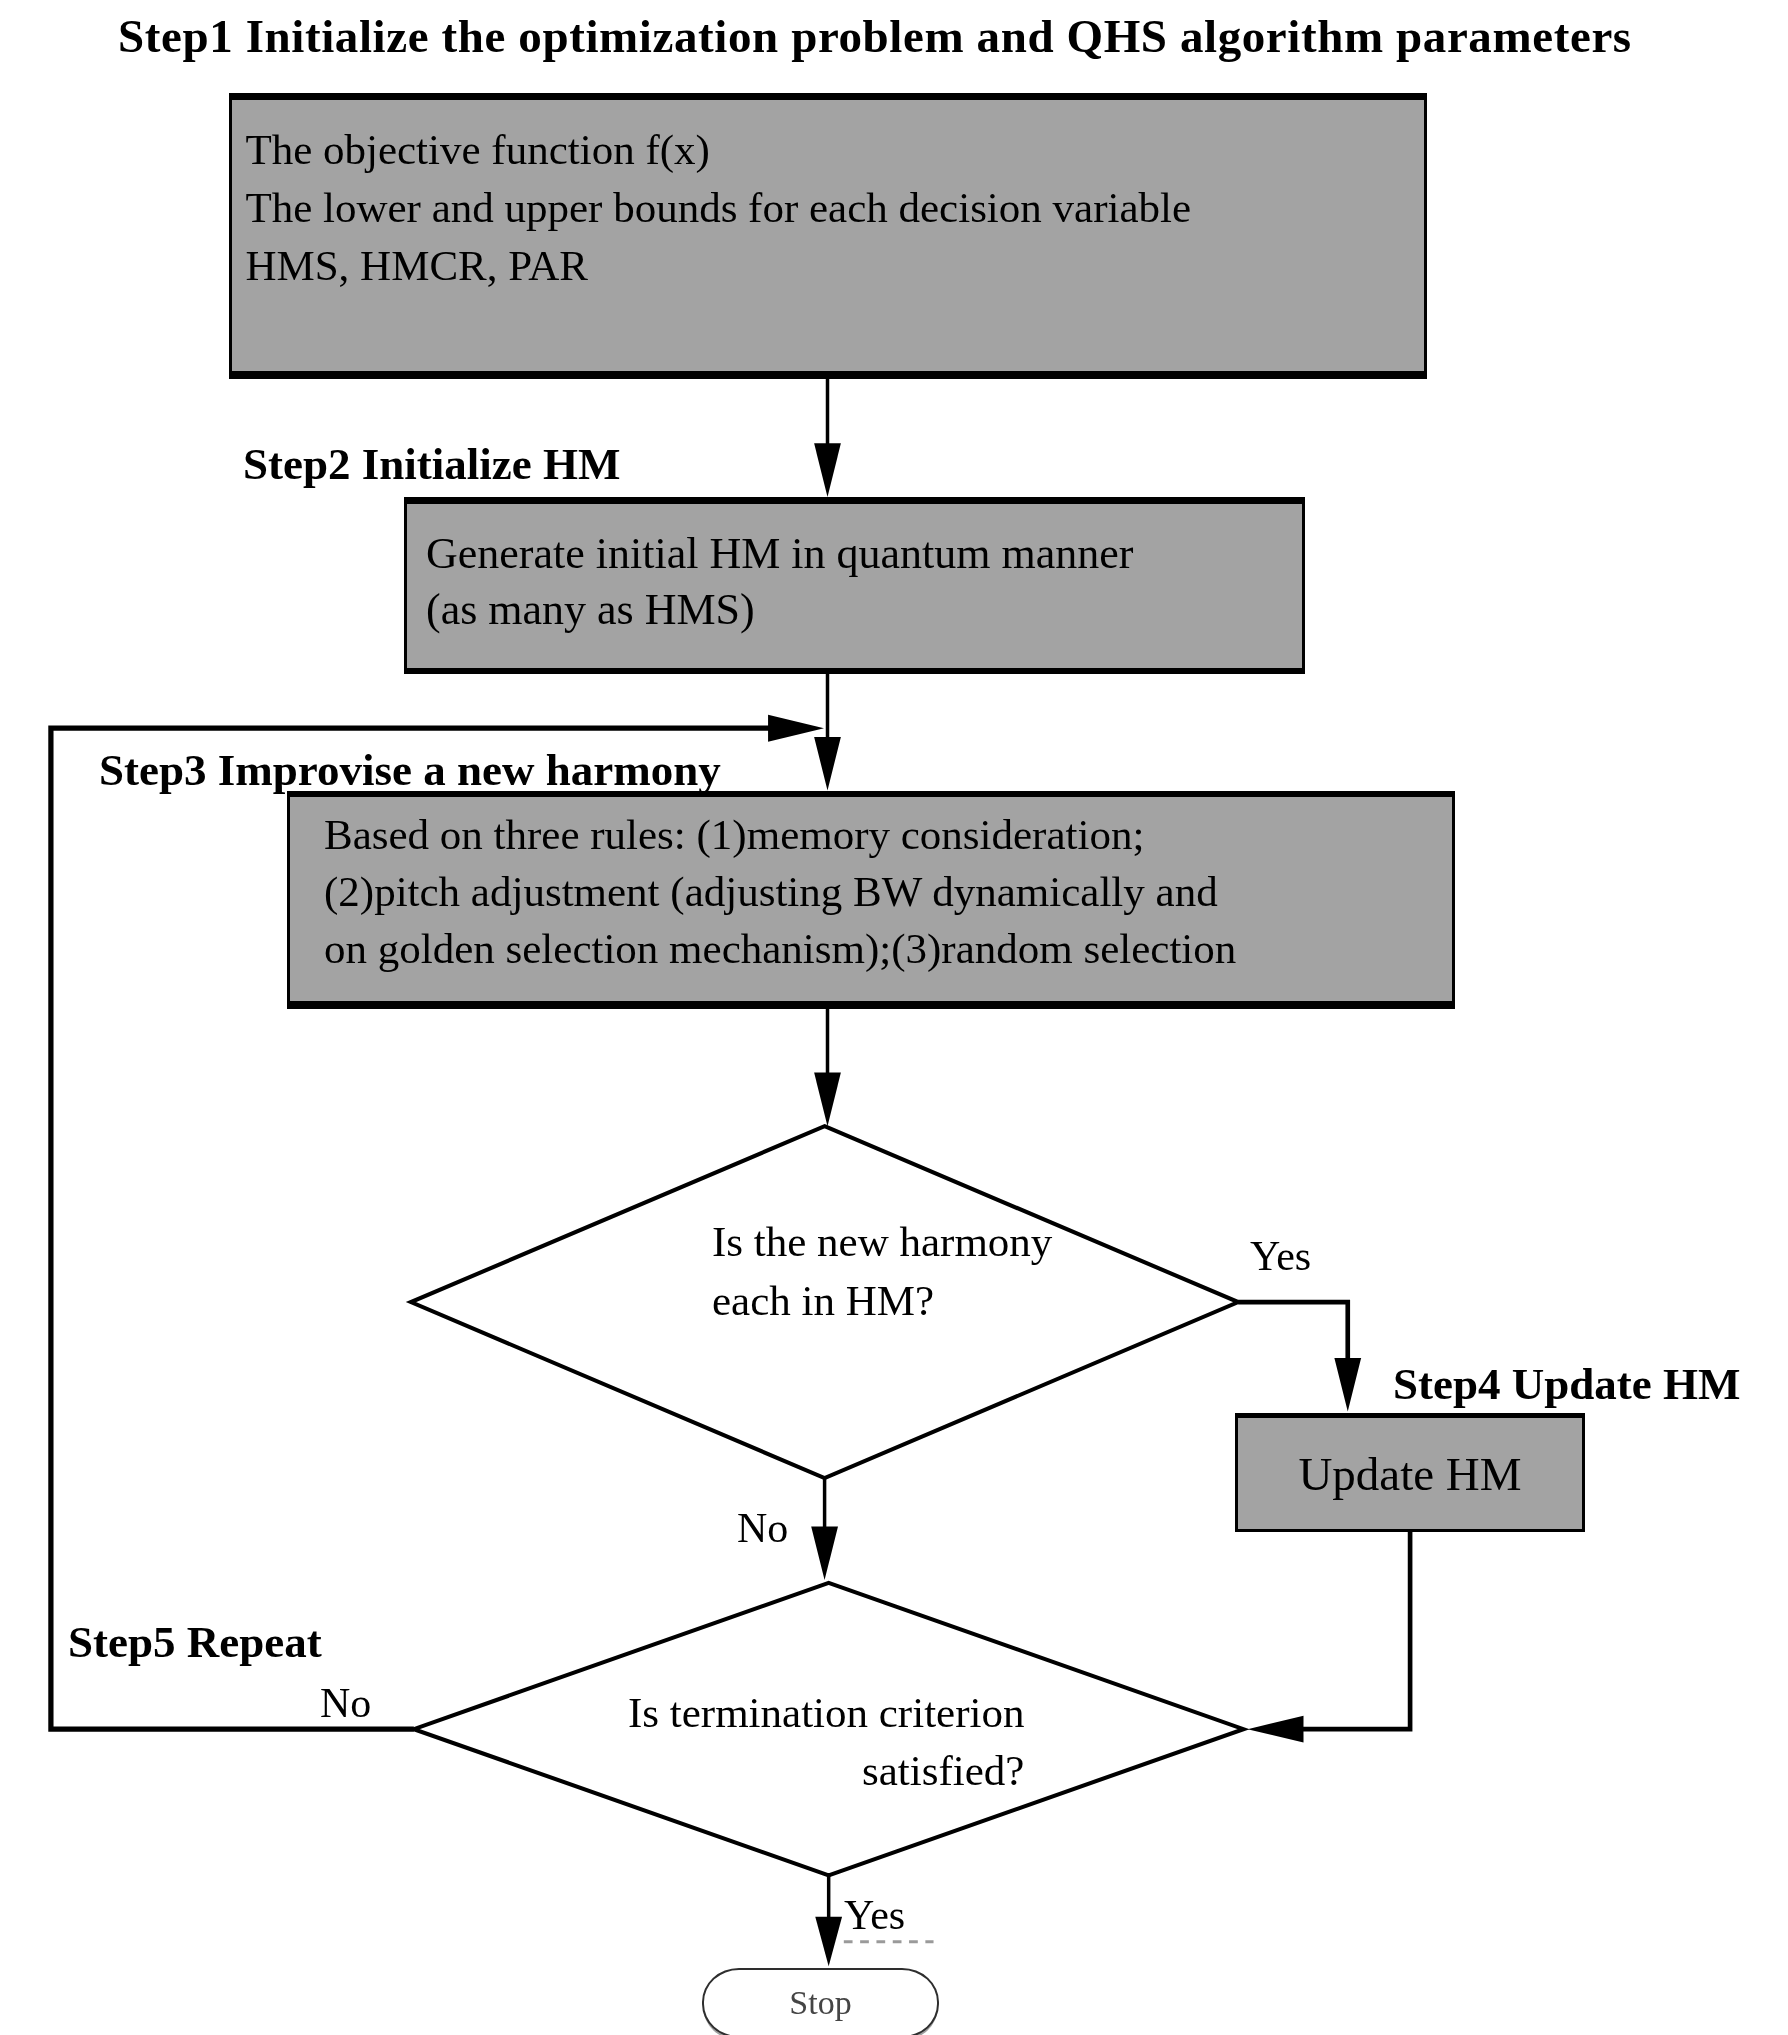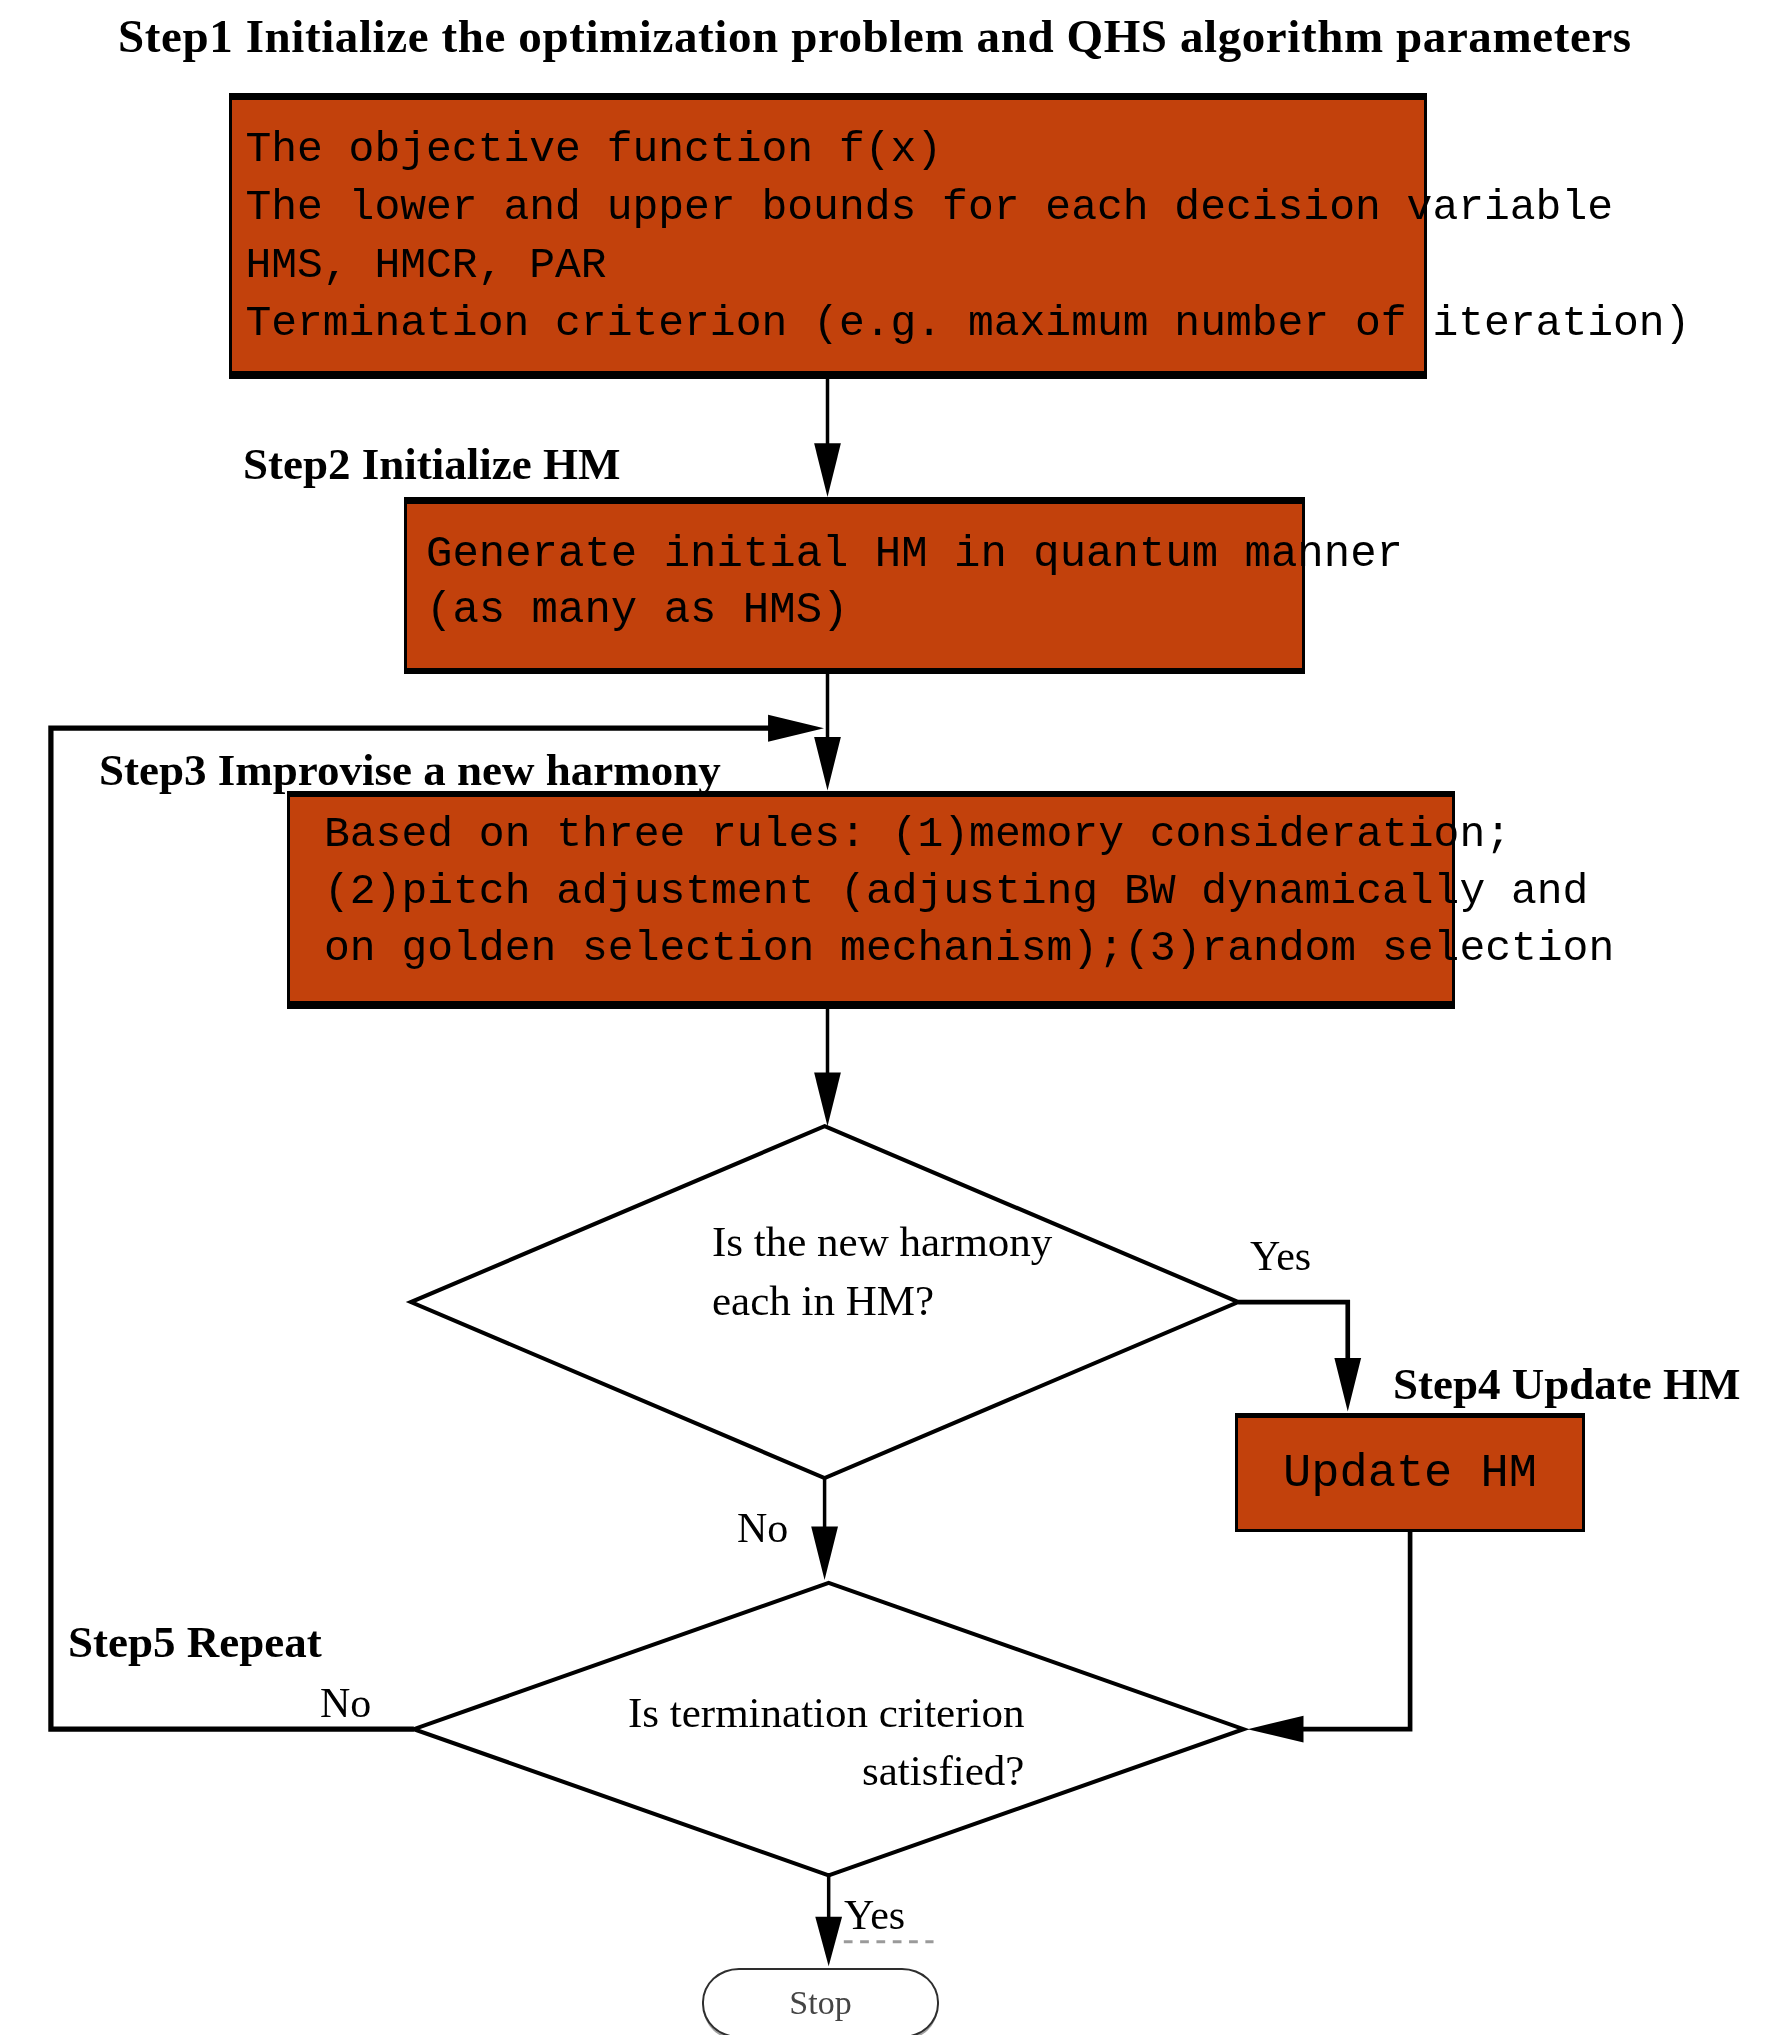--- a/index.html
+++ b/index.html
@@ -17,27 +17,26 @@
     overflow:hidden;
   }
   #connector-layer{
     position:absolute;
     left:0; top:0;
     width:1789px;
     height:2035px;
   }
   .flow-box{
     position:absolute;
-    background:#c2410c;
+    background:#a3a3a3;
     border:3.5px solid #000;
     box-sizing:border-box;
     font-size:43px;
     line-height:58px;
     white-space:nowrap;
-    font-family:Liberation Mono, monospace;
   }
   .flow-box .line{ display:block; }
   #box-parameters{
     left:229px; top:93px; width:1198px; height:286px;
     border-top-width:7px; border-bottom-width:8.2px;
     padding:21px 0 0 13.4px;
   }
   #box-initialize{
     left:404px; top:497px; width:901px; height:177px;
     border-top-width:7px; border-bottom-width:6.4px;
@@ -149,21 +148,20 @@
   <div class="step-label" id="label-step3">Step3 Improvise a new harmony</div>
 
   <div class="step-label" id="label-step4">Step4 Update HM</div>
 
   <div class="step-label" id="label-step5">Step5 Repeat</div>
 
   <div class="flow-box" id="box-parameters">
     <span class="line">The objective function f(x)</span>
     <span class="line">The lower and upper bounds for each decision variable</span>
     <span class="line">HMS, HMCR, PAR</span>
-    <span class="line">Termination criterion (e.g. maximum number of iteration)</span>
   </div>
 
   <div class="flow-box" id="box-initialize">
     <span class="line">Generate initial HM in quantum manner</span>
     <span class="line">(as many as HMS)</span>
   </div>
 
   <div class="flow-box" id="box-improvise">
     <span class="line">Based on three rules: (1)memory consideration;</span>
     <span class="line">(2)pitch adjustment (adjusting BW dynamically and</span>

